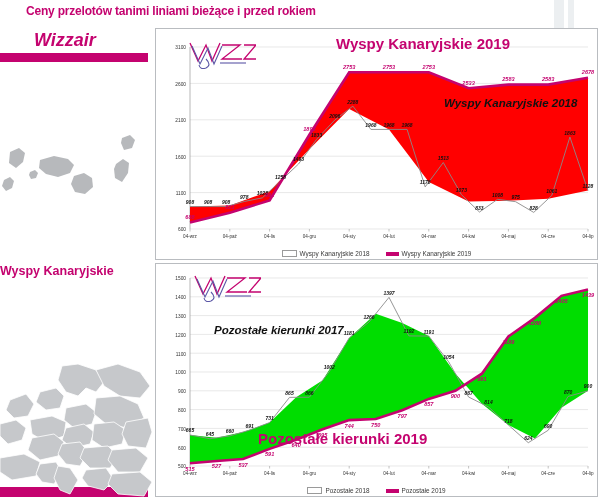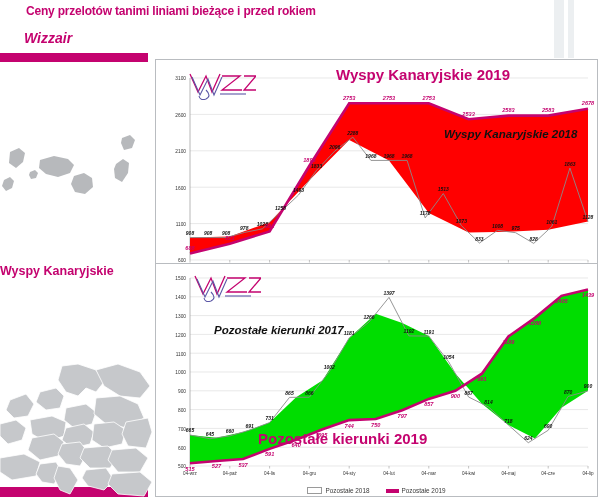--- a/index.html
+++ b/index.html
@@ -7,22 +7,22 @@
     width:600px;height:499px;overflow:hidden;background:#ffffff;
     font-family:"Liberation Sans",sans-serif;position:relative;
   }
   
   .slide-title{
     position:absolute;left:26px;top:4px;width:540px;
     font-size:12px;font-weight:bold;color:#c4036f;letter-spacing:-0.2px;
     white-space:nowrap;
   }
   .slide-subtitle{
-    position:absolute;left:24px;top:30px;
-    font-size:14px;font-style:italic;font-weight:bold;color:#c4036f;
+    position:absolute;left:34px;top:30px;
+    font-size:18px;font-style:italic;font-weight:bold;color:#c4036f;
   }
   .hdr-stripe-a{position:absolute;left:554px;top:0;width:10px;height:58px;background:#eceff1;}
   .hdr-stripe-b{position:absolute;left:568px;top:0;width:6px;height:58px;background:#eceff1;}
   .magenta-bar-top{position:absolute;left:0;top:53px;width:148px;height:9px;background:#c4036f;}
   .magenta-bar-bot{position:absolute;left:0;top:487px;width:148px;height:10px;background:#c4036f;}
   .left-tab-1{position:absolute;left:0;top:100px;width:5px;height:26px;background:#d7dade;}
   .left-tab-2{position:absolute;left:0;top:350px;width:5px;height:26px;background:#d7dade;}
 
   
   .left-panel{position:absolute;left:0;top:62px;width:152px;height:425px;background:#fff;}
@@ -33,21 +33,21 @@
   .cap-canary{top:202px;}
   .map-box{position:absolute;left:0;width:152px;}
   .map-canary{top:72px;height:110px;}
   .map-europe{top:300px;height:140px;}
 
   
   .chart-frame{
     position:absolute;background:#fff;border:1px solid #b9bcc0;
     box-sizing:border-box;
   }
-  #chart-top{left:155px;top:28px;width:443px;height:232px;margin-top:31px;}
+  #chart-top{left:155px;top:28px;width:443px;height:232px;}
   #chart-bottom{left:155px;top:263px;width:443px;height:234px;}
 
   .plot{position:absolute;left:0;top:0;width:100%;height:100%;}
   svg{display:block;}
 
   .chart-heading{
     position:absolute;font-weight:bold;color:#c4036f;white-space:nowrap;
   }
   #head-top{left:180px;top:6px;font-size:15px;}
   #head-bottom{left:102px;top:166px;font-size:15px;}

